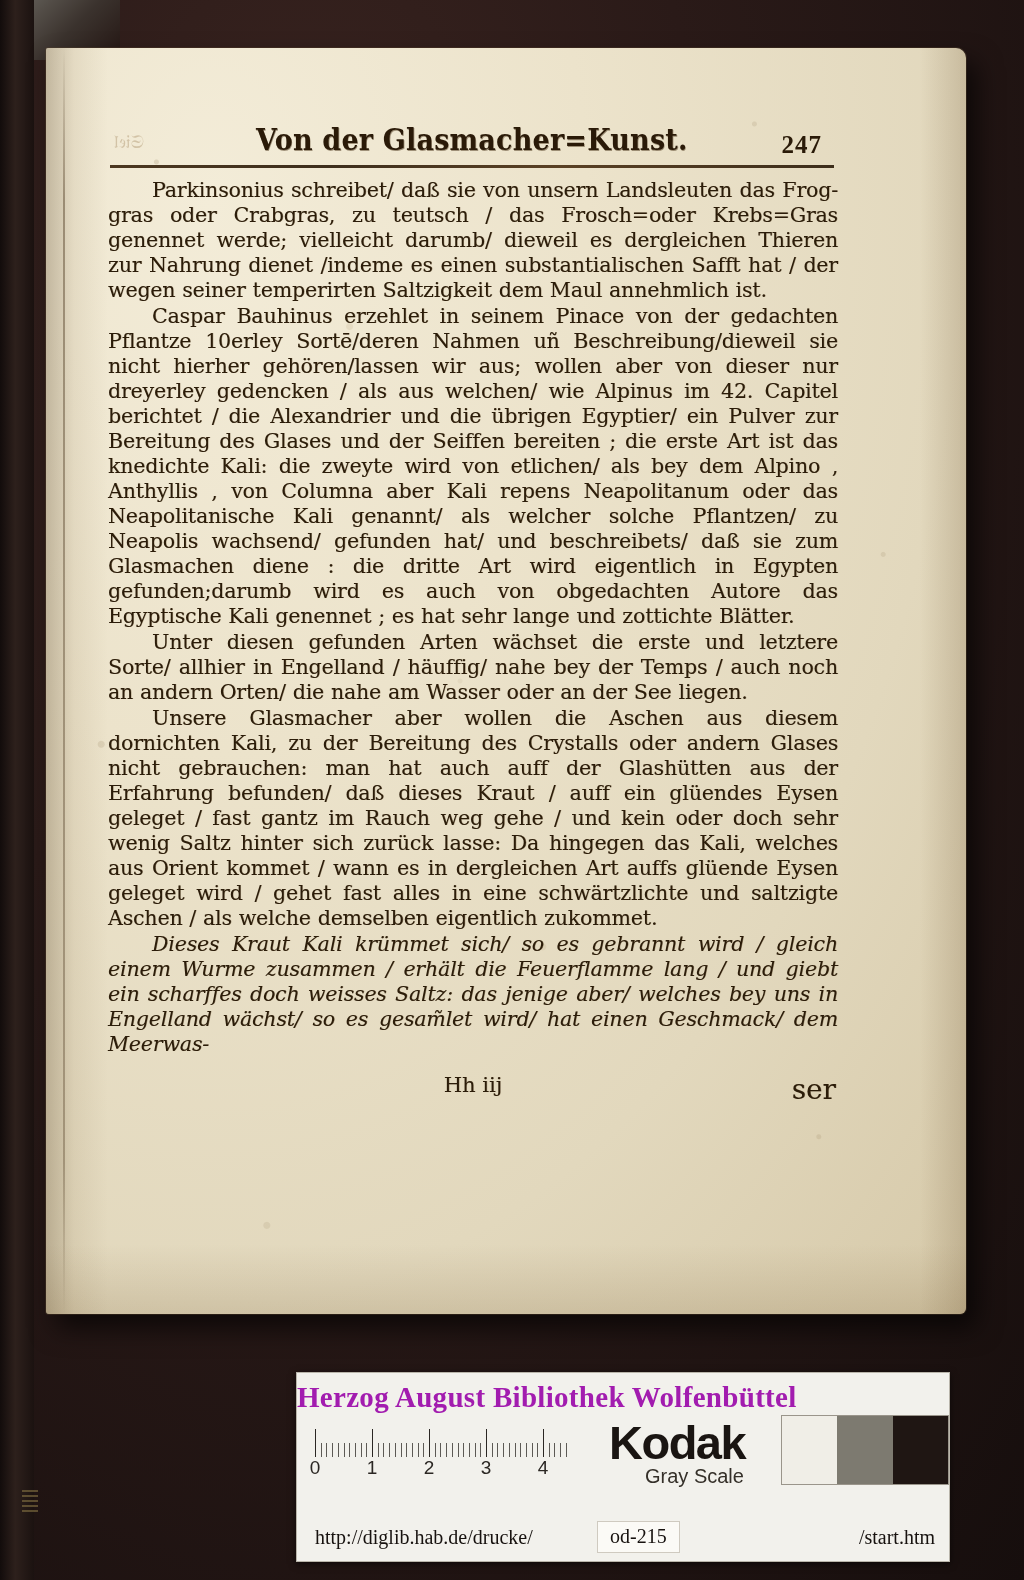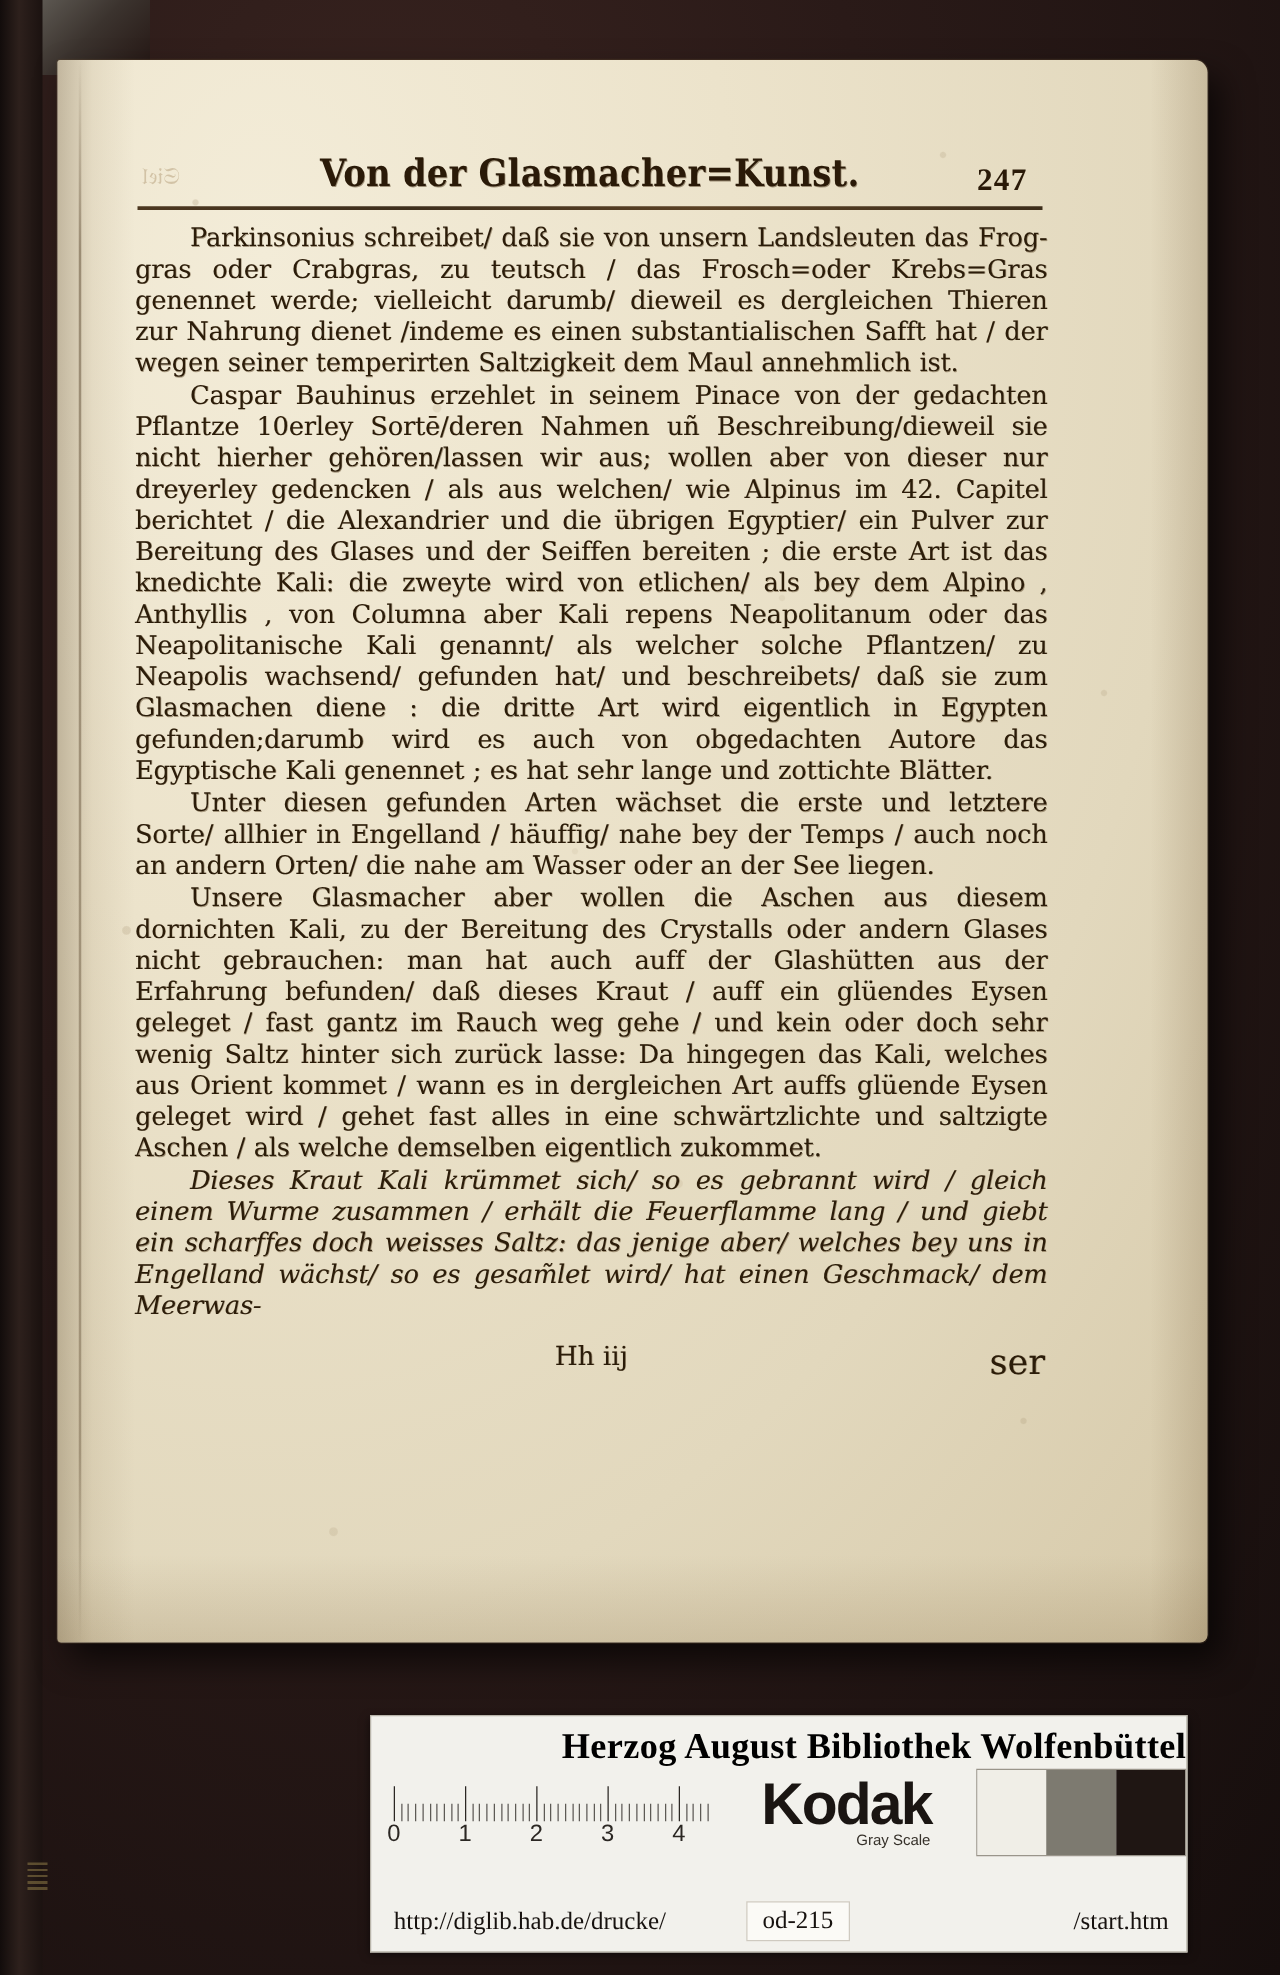--- a/index.html
+++ b/index.html
@@ -203,25 +203,25 @@
     top: 1372px;
     width: 652px;
     height: 188px;
     background: #f2f1ec;
     border: 1px solid #b9b5aa;
     box-shadow: 0 2px 7px rgba(0,0,0,.55);
   }
   #hab-title {
     position: absolute;
     left: 0; right: 0; top: 8px;
-    text-align: right;
+    text-align: left;
     font-family: "Liberation Serif", serif;
     font-weight: 700;
     font-size: 29px;
-    color: #000000;
+    color: #a21caf;
     letter-spacing: .3px;
   }
   
   #ruler {
     position: absolute;
     left: 18px;
     top: 54px;
     width: 256px;
     height: 44px;
   }
@@ -265,23 +265,22 @@
     font-weight: 700;
     font-size: 47px;
     color: #1a1512;
     letter-spacing: -1.5px;
   }
   #kodak-sub {
     position: absolute;
     left: 36px;
     top: 44px;
     font-family: "Liberation Sans", sans-serif;
-    font-size: 12px;
+    font-size: 20px;
     color: #353029;
-    margin-left: 40px;
   }
   #gray-patches {
     position: absolute;
     left: 172px;
     top: -6px;
     width: 166px;
     height: 68px;
     display: flex;
     border: 1px solid #9a958b;
   }

